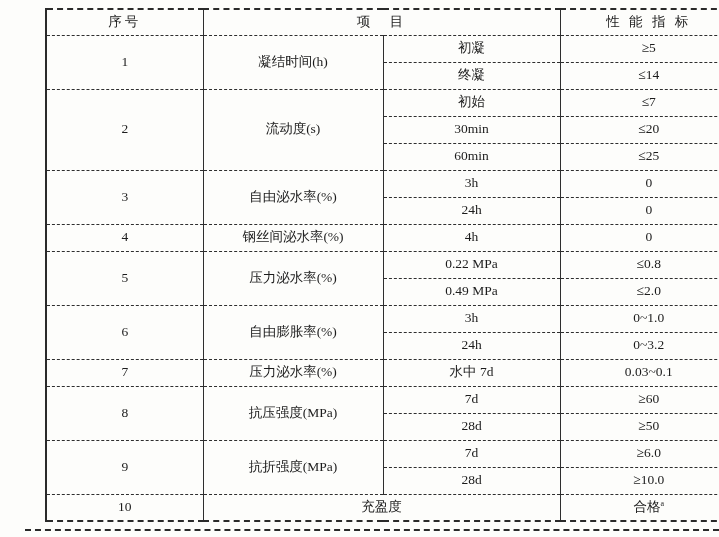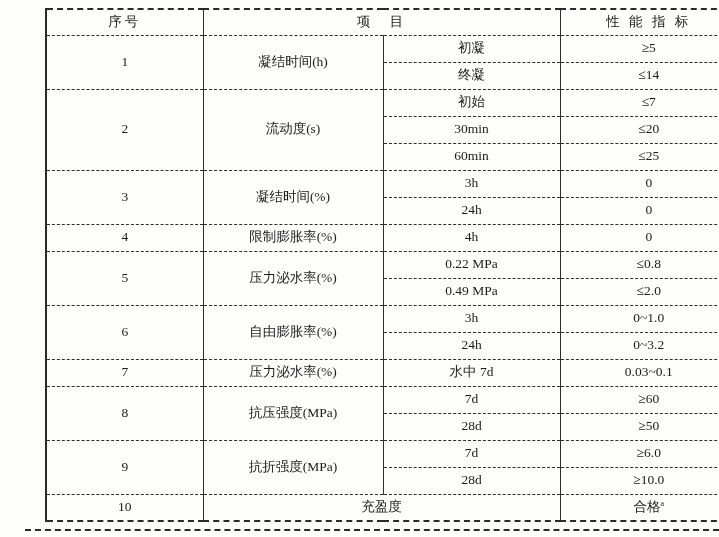--- a/index.html
+++ b/index.html
@@ -105,32 +105,32 @@
       <td>30min</td>
       <td>≤20</td>
     </tr>
     <tr>
       <td>60min</td>
       <td>≤25</td>
     </tr>
 
     <tr>
       <td rowspan="2">3</td>
-      <td rowspan="2">凝结时间(%)</td>
+      <td rowspan="2">自由泌水率(%)</td>
       <td>3h</td>
       <td>0</td>
     </tr>
     <tr>
       <td>24h</td>
       <td>0</td>
     </tr>
 
     <tr>
       <td>4</td>
-      <td>限制膨胀率(%)</td>
+      <td>钢丝间泌水率(%)</td>
       <td>4h</td>
       <td>0</td>
     </tr>
 
     <tr>
       <td rowspan="2">5</td>
       <td rowspan="2">压力泌水率(%)</td>
       <td>0.22 MPa</td>
       <td>≤0.8</td>
     </tr>

